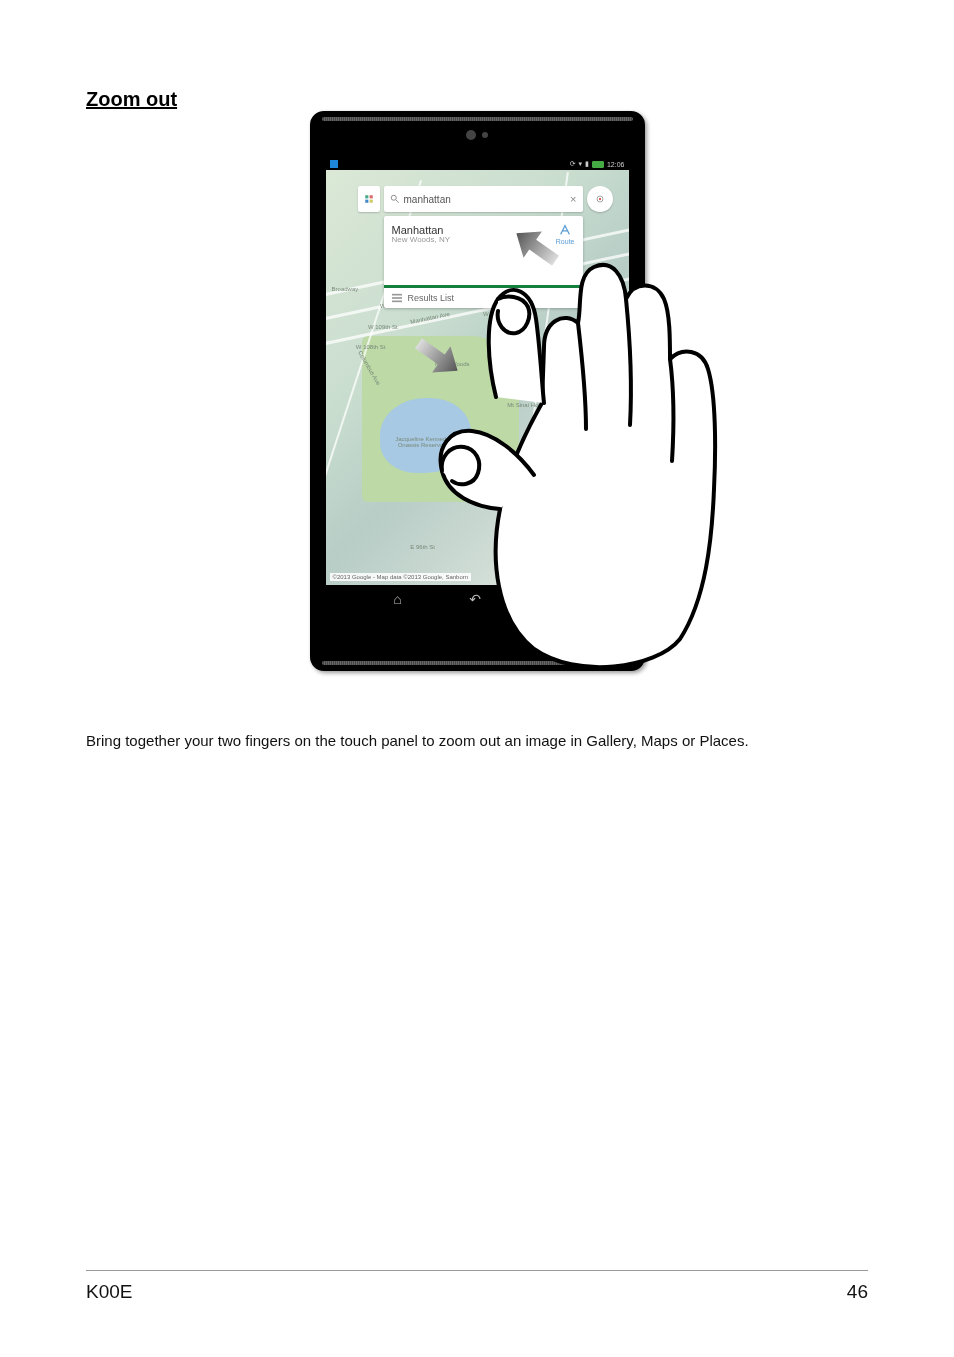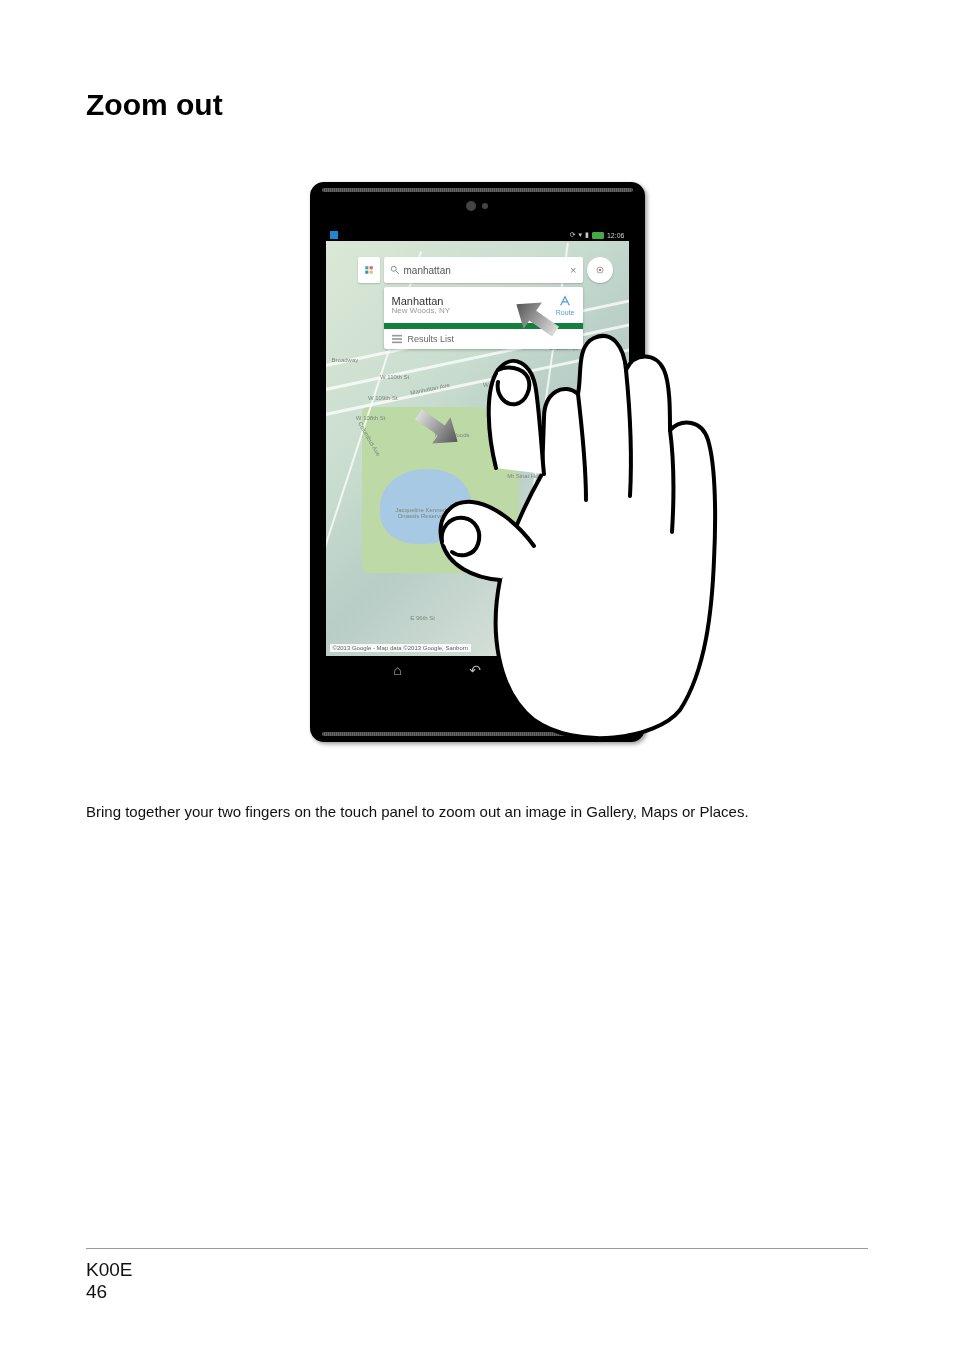--- a/index.html
+++ b/index.html
@@ -10,23 +10,23 @@
       color: #000;
       background: #fff;
       position: relative;
     }
     .page {
       padding: 88px 86px 0 86px;
       height: 100%;
       position: relative;
     }
     .heading {
-      font-size: 30px;
+      font-size: 20px;
       font-weight: bold;
-      margin-bottom: 60px;
+      text-decoration: underline;
     }
     .illustration-wrap {
       display: flex;
       justify-content: center;
       margin-bottom: 60px;
     }
     .tablet {
       width: 335px;
       height: 560px;
       border-radius: 14px;
@@ -181,25 +181,25 @@
     }
     .result-titles { line-height: 1.1; }
     .result-title { font-size: 11px; color: #333; }
     .result-sub { font-size: 8px; color: #999; }
     .route-block {
       text-align: center;
       font-size: 7px;
       color: #5a9cd6;
     }
     .result-footer {
-      border-top: 6px solid #15803d;
+      border-top: 3px solid #15803d;
       padding: 5px 8px;
       font-size: 9px;
       color: #666;
-      display: flex; align-items: center; gap: 6px;
+      display: flex; align-items: center; gap: 6px; margin-top: 33px;
     }
     .attribution {
       position: absolute;
       left: 4px; bottom: 4px;
       font-size: 6px;
       color: #666;
       background: rgba(255,255,255,0.85);
       padding: 1px 3px;
     }
     .nav-bar {
@@ -235,21 +235,20 @@
     .footer {
       position: absolute;
       left: 86px; right: 86px;
       bottom: 54px;
       border-top: 1px solid #999;
       padding-top: 10px;
       display: flex;
       justify-content: space-between;
       font-size: 19px;
       color: #111;
-      flex-direction: column;
     }
     .mag-icon { width:10px; height:10px; }
   </style>
 </head>
 <body>
 
 <div class="page">
   <div class="heading">Zoom out</div>
 
   <div class="illustration-wrap">

